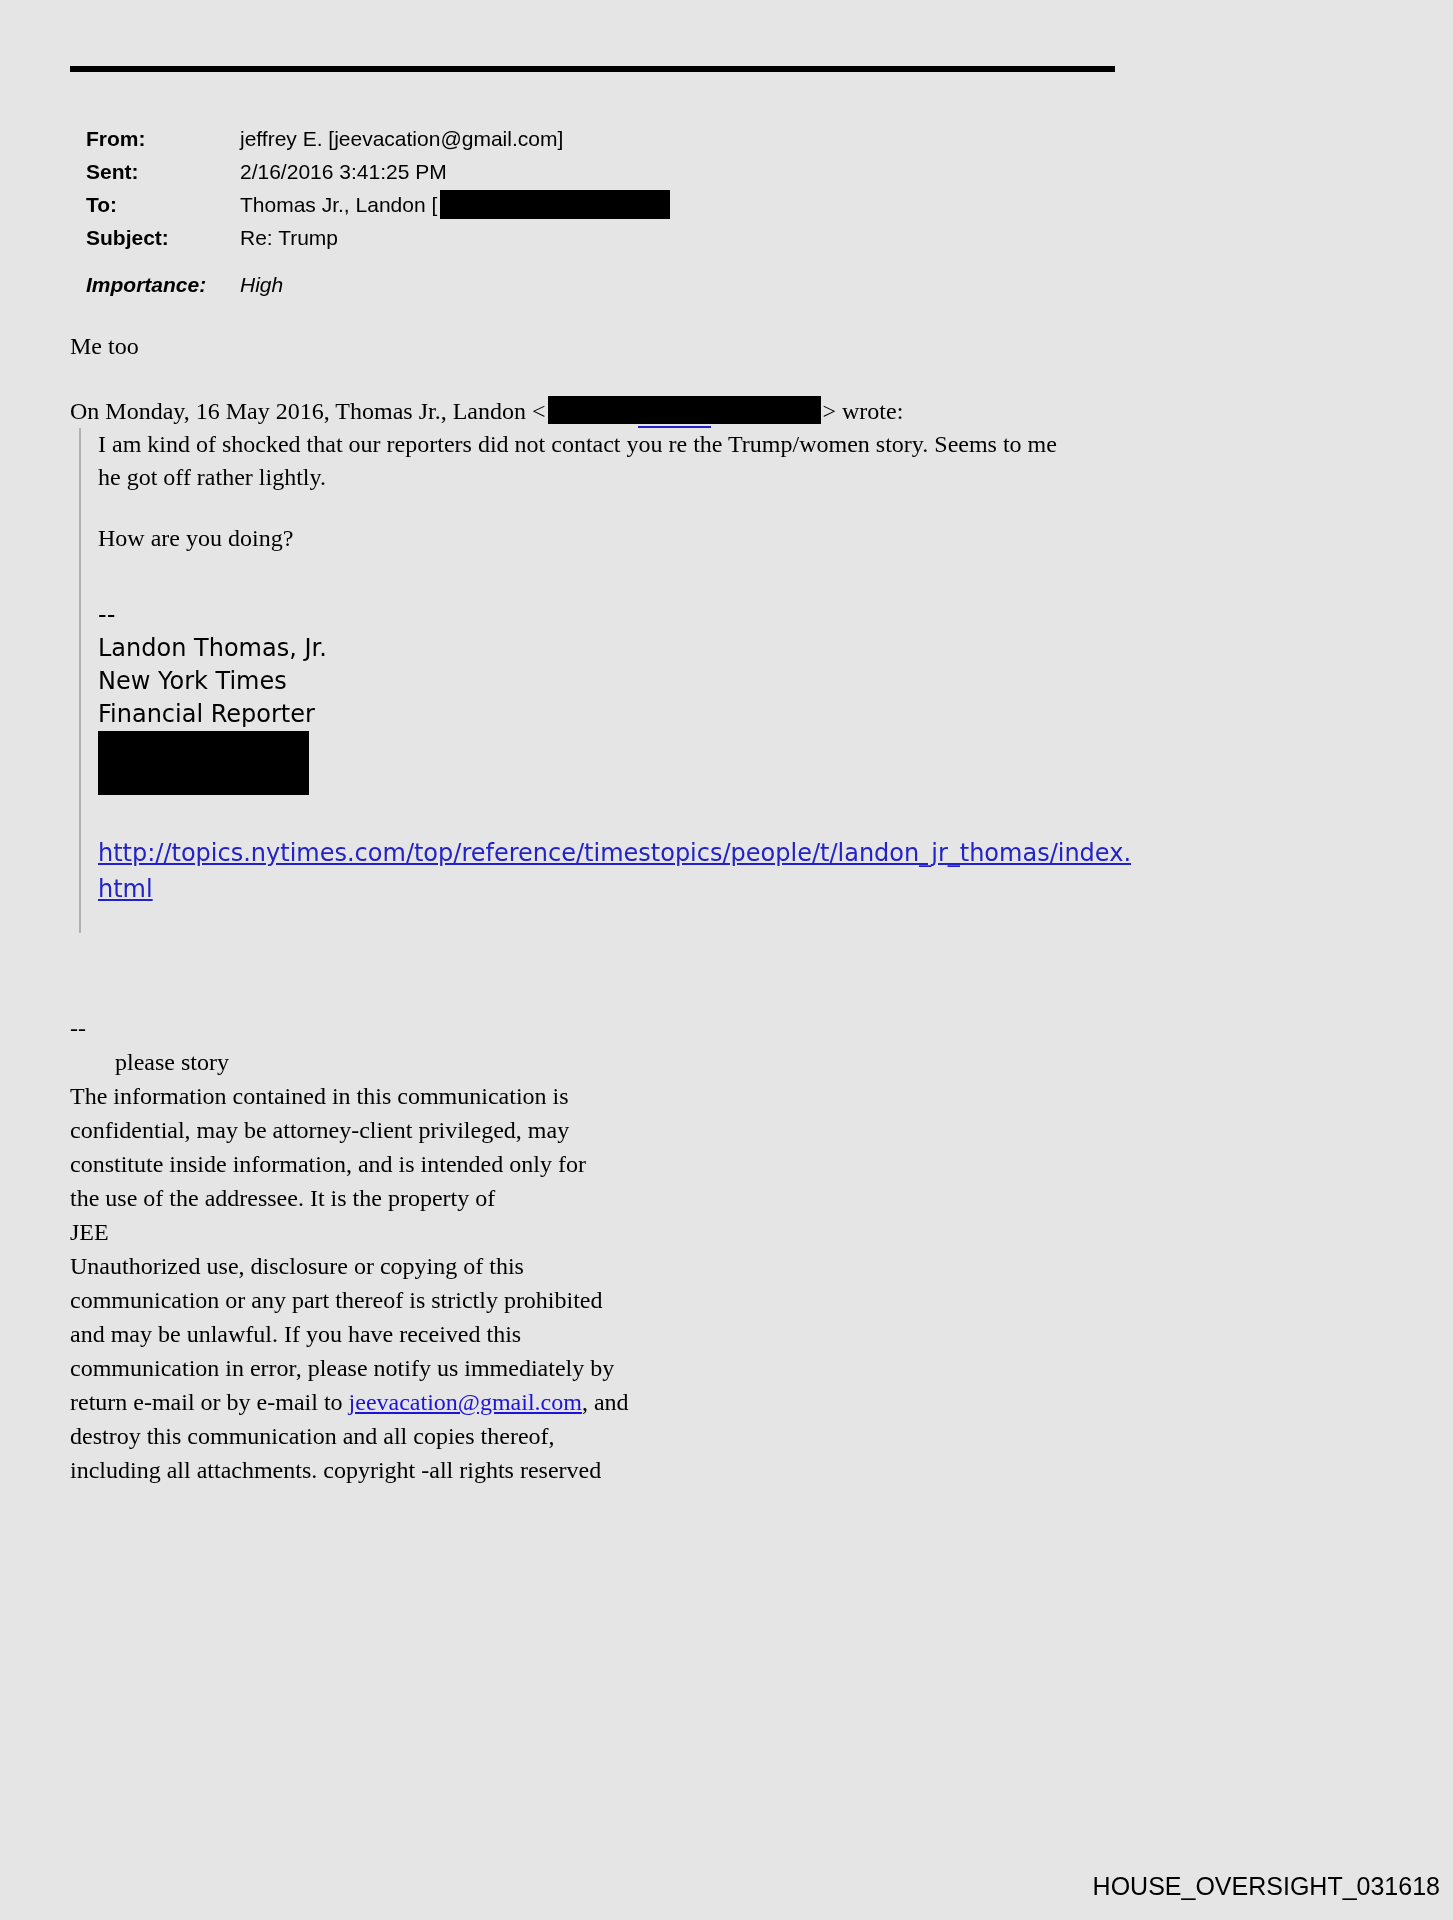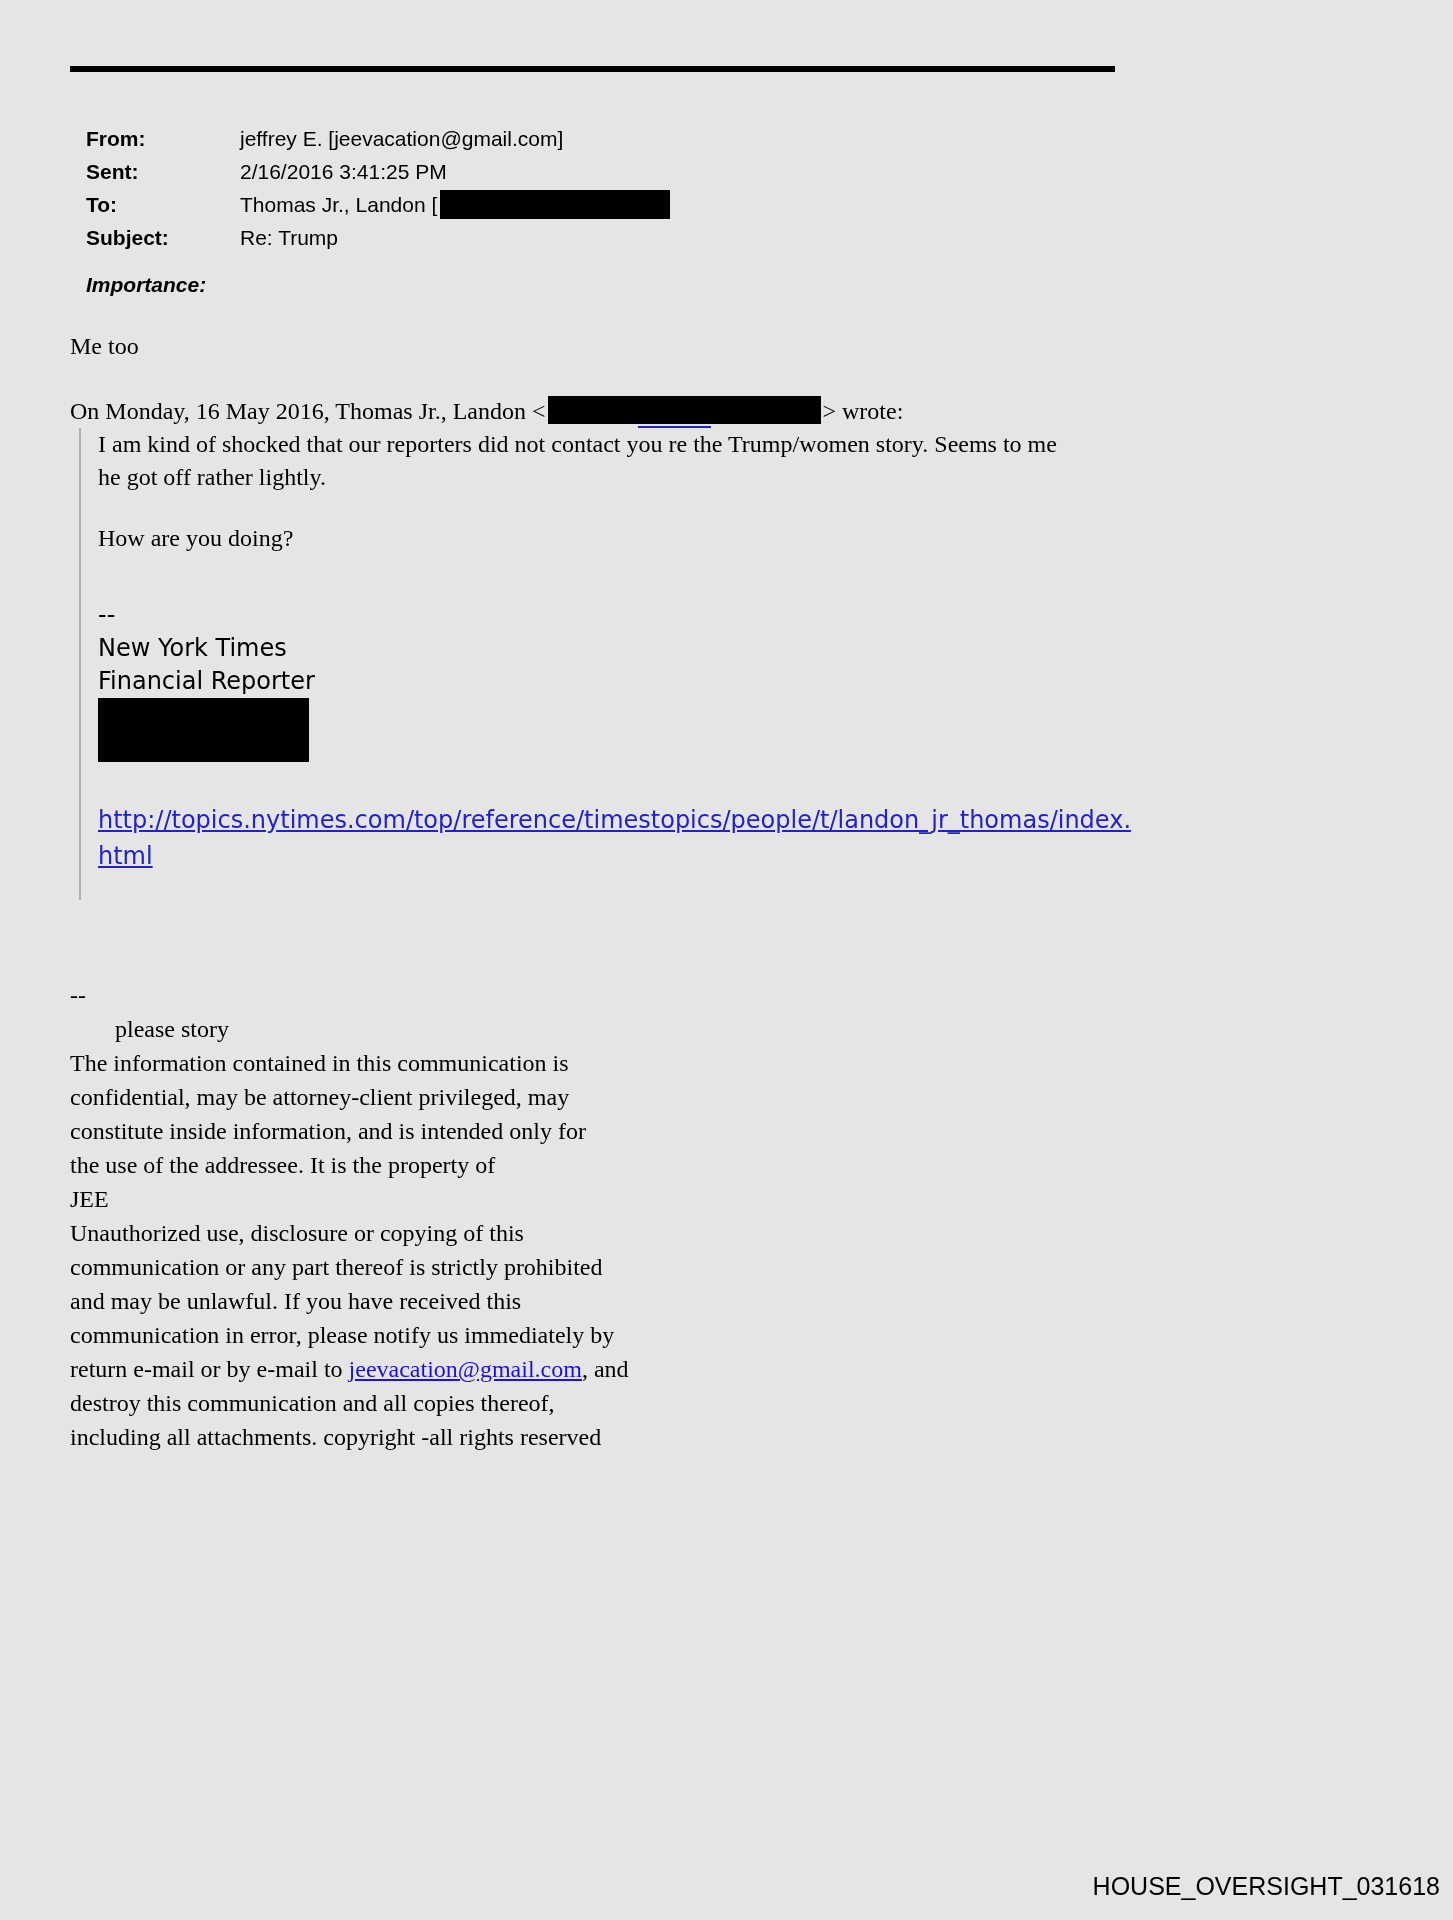--- a/index.html
+++ b/index.html
@@ -106,35 +106,37 @@
     <div class="hrow">
       <span class="hlabel">To:</span>
       <span><span>Thomas Jr., Landon [</span><span class="redact redact-to"></span></span>
     </div>
     <div class="hrow">
       <span class="hlabel">Subject:</span>
       <span>Re: Trump</span>
     </div>
     <div class="hrow importance-row">
       <span class="hlabel">Importance:</span>
+      <span>High</span>
     </div>
   </div>
 
   <div class="serif reply-text">Me too</div>
 
   <div class="serif attribution">
     <span>On Monday, 16 May 2016, Thomas Jr., Landon &lt;</span><span class="redact redact-intro"></span><span>&gt; wrote:</span>
   </div>
 
   <div class="quote-block">
     <div class="quote-para">I am kind of shocked that our reporters did not contact you re the Trump/women story. Seems to me
 he got off rather lightly.</div>
     <div class="quote-question">How are you doing?</div>
     <div class="sig-block">
       <div>--</div>
+      <div>Landon Thomas, Jr.</div>
       <div>New York Times</div>
       <div>Financial Reporter</div>
       <span class="redact redact-phone"></span>
     </div>
     <div class="sig-url">
       <a class="url-link">http://topics.nytimes.com/top/reference/timestopics/people/t/landon_jr_thomas/index.
 html</a>
     </div>
   </div>
 

